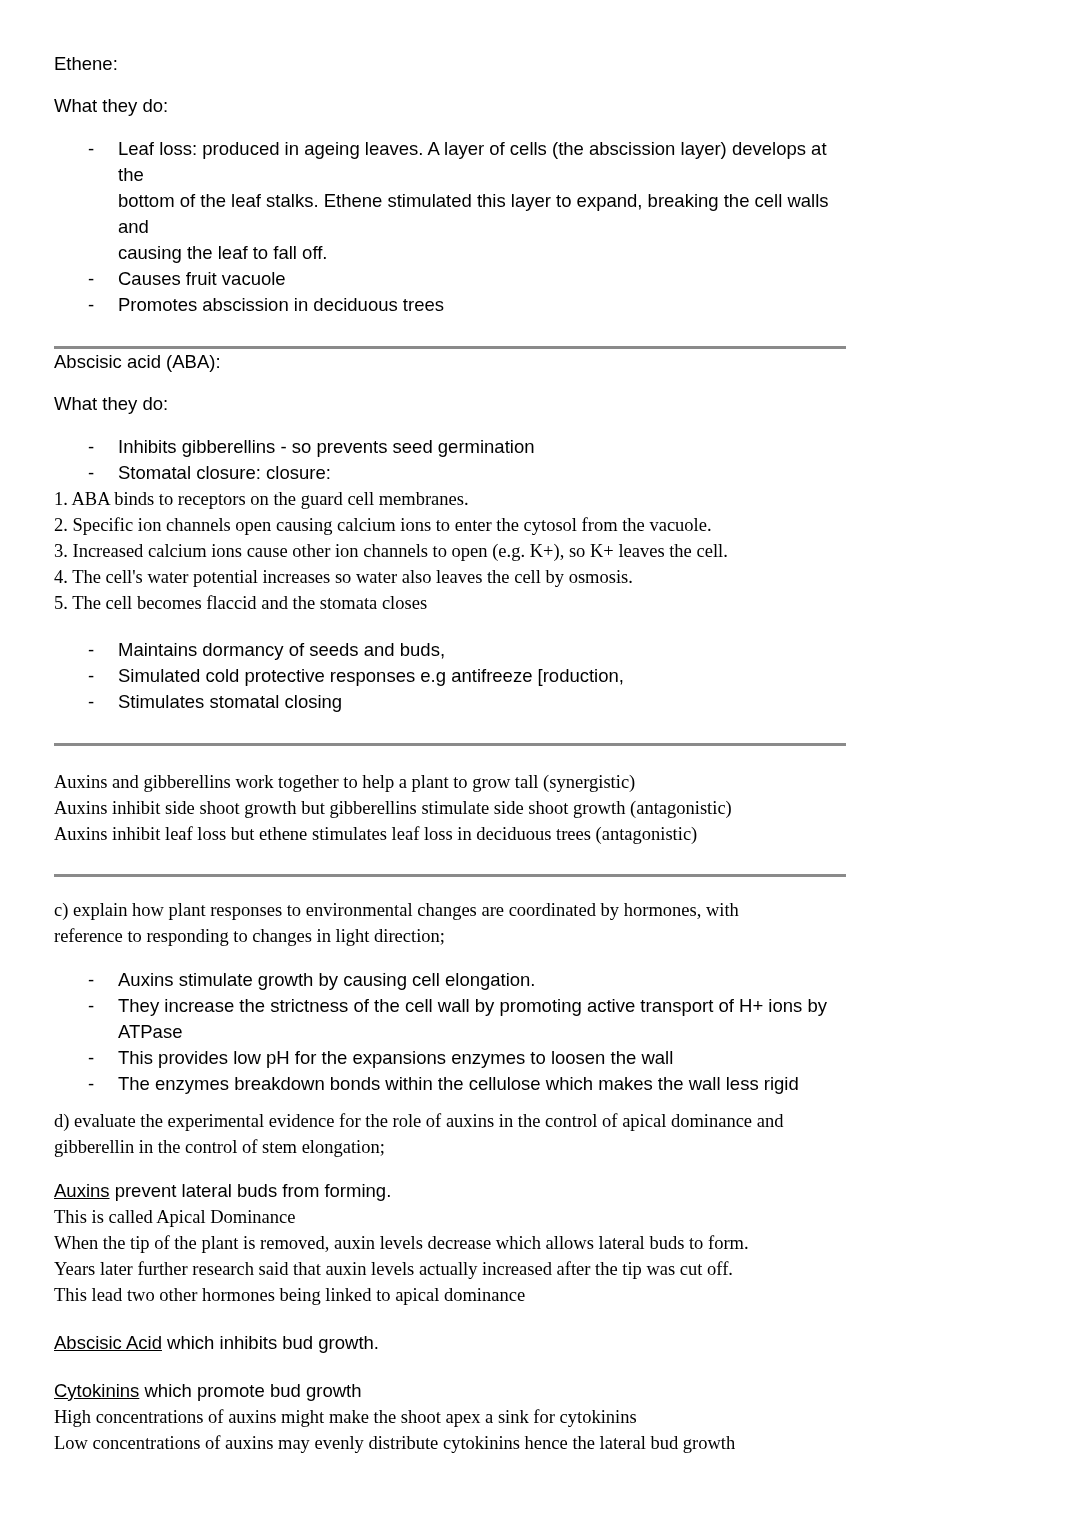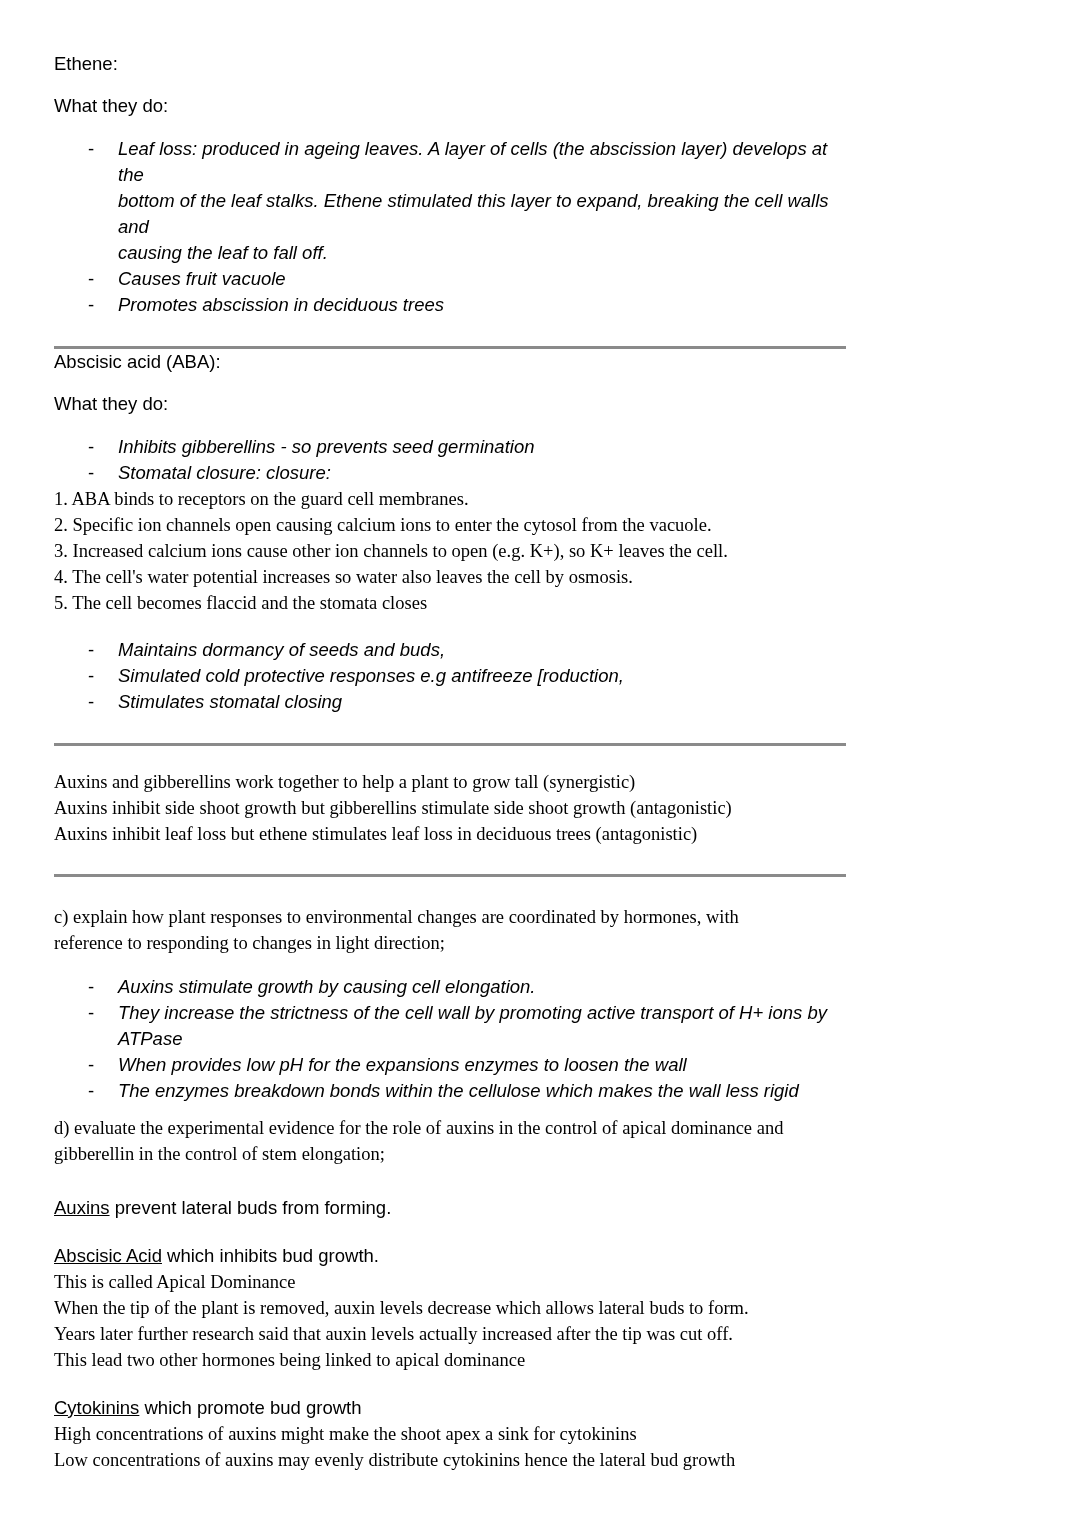--- a/index.html
+++ b/index.html
@@ -16,21 +16,21 @@
   .doc {
     padding: 51px 54px 0 54px;
     box-sizing: border-box;
     width: 900px;
   }
   .block { margin: 0; }
   .pre { white-space: pre-line; font-family: Liberation Serif, serif; }
   .bullets { }
   .bullet { display: flex; padding-left: 34px; }
   .dash { width: 30px; flex: 0 0 30px; }
-  .btext { flex: 1 1 auto; white-space: pre-line; font-style: italic; }
+  .btext { flex: 1 1 auto; white-space: pre-line; }
   .divider {
     border: none;
     height: 3px;
     background: #8a8a8a;
     margin: 0;
   }
   .term { text-decoration: underline; }
 </style>
 </head>
 <body>
@@ -95,57 +95,57 @@
   </div>
 
   <hr class="divider" style="margin-top:28px;">
 
   <div class="block pre" style="margin-top:23px;">Auxins and gibberellins work together to help a plant to grow tall (synergistic)
 Auxins inhibit side shoot growth but gibberellins stimulate side shoot growth (antagonistic)
 Auxins inhibit leaf loss but ethene stimulates leaf loss in deciduous trees (antagonistic)</div>
 
   <hr class="divider" style="margin-top:27px;">
 
-  <div class="block pre" style="margin-top:27px;">c) explain how plant responses to environmental changes are coordinated by hormones, with
+  <div class="block pre" style="margin-top:20px;">c) explain how plant responses to environmental changes are coordinated by hormones, with
 reference to responding to changes in light direction;</div>
 
   <div class="bullets" style="margin-top:18px;">
     <div class="bullet">
       <span class="dash">-</span>
       <span class="btext">Auxins stimulate growth by causing cell elongation.</span>
     </div>
     <div class="bullet">
       <span class="dash">-</span>
       <span class="btext">They increase the strictness of the cell wall by promoting active transport of H+ ions by
 ATPase</span>
     </div>
     <div class="bullet">
       <span class="dash">-</span>
-      <span class="btext">When provides low pH for the expansions enzymes to loosen the wall</span>
+      <span class="btext">This provides low pH for the expansions enzymes to loosen the wall</span>
     </div>
     <div class="bullet">
       <span class="dash">-</span>
       <span class="btext">The enzymes breakdown bonds within the cellulose which makes the wall less rigid</span>
     </div>
   </div>
 
   <div class="block pre" style="margin-top:11px;">d) evaluate the experimental evidence for the role of auxins in the control of apical dominance and
 gibberellin in the control of stem elongation;</div>
 
-  <div class="block" style="margin-top:28px;">
+  <div class="block" style="margin-top:18px;">
     <span class="term">Auxins</span><span> prevent lateral buds from forming.</span>
   </div>
-  <div class="block" style="margin-top:22px;">
-    <span class="term">Abscisic Acid</span><span> which inhibits bud growth.</span>
-  </div>
-
   <div class="block pre">This is called Apical Dominance
 When the tip of the plant is removed, auxin levels decrease which allows lateral buds to form.
 Years later further research said that auxin levels actually increased after the tip was cut off.
 This lead two other hormones being linked to apical dominance</div>
+
+  <div class="block" style="margin-top:22px;">
+    <span class="term">Abscisic Acid</span><span> which inhibits bud growth.</span>
+  </div>
 
   <div class="block" style="margin-top:22px;">
     <span class="term">Cytokinins</span><span> which promote bud growth</span>
   </div>
   <div class="block pre">High concentrations of auxins might make the shoot apex a sink for cytokinins
 Low concentrations of auxins may evenly distribute cytokinins hence the lateral bud growth</div>
 
 </div>
 
 </body></html>

